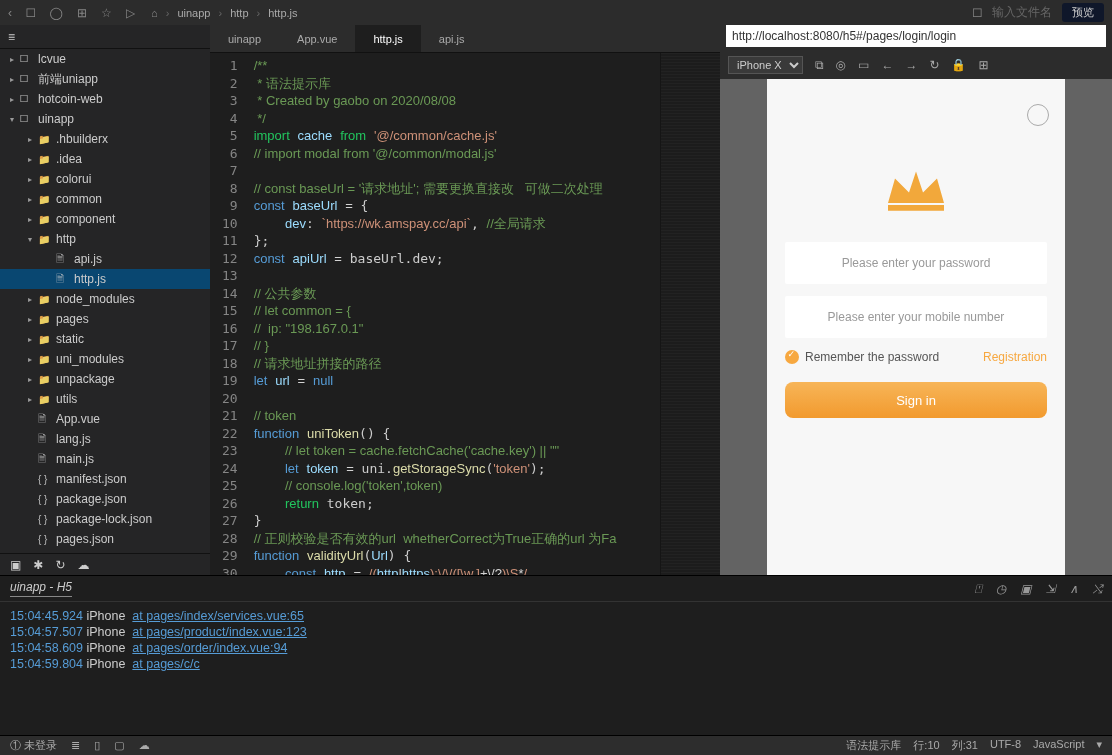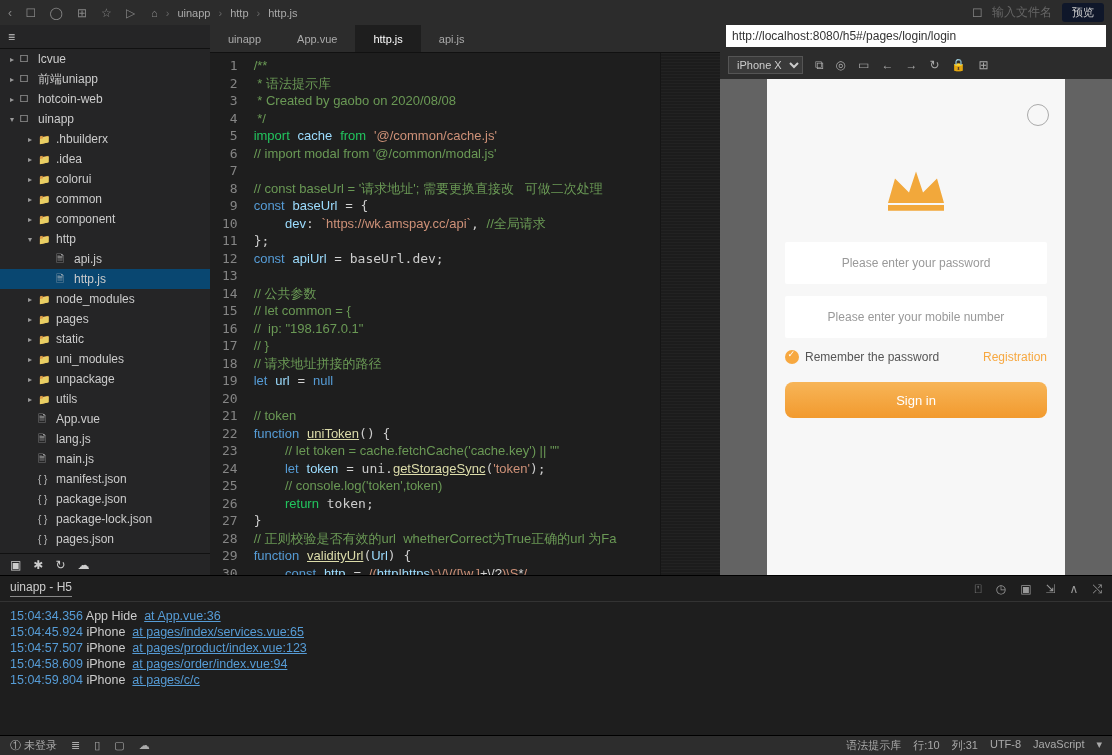--- a/index.html
+++ b/index.html
@@ -31,21 +31,21 @@
 .tab { padding: 0 18px; display: flex; align-items: center; font-size: 11px; color: #aaa; cursor: pointer; }
 .tab.active { background: #1e1e1e; color: #fff; }
 .code-wrap { flex: 1; display: flex; overflow: hidden; position: relative; }
 .gutter { background: #1e1e1e; padding: 4px 8px 4px 12px; text-align: right; color: #858585; font-family: Consolas, monospace; font-size: 13px; line-height: 17.5px; }
 .code { flex: 1; padding: 4px 8px; font-family: Consolas, monospace; font-size: 13px; line-height: 17.5px; white-space: pre; overflow: hidden; }
 .minimap { width: 60px; background: #1a1a1a; border-left: 1px solid #0a0a0a; background-image: linear-gradient(#2a2a2a 1px, transparent 1px); background-size: 100% 3px; opacity: 0.4; }
 .kw { color: #22c55e; }
 .kw2 { color: #569cd6; }
 .str { color: #ce9178; }
 .cmt { color: #6a9955; }
-.fn { color: #dcdcaa; text-decoration: underline; }
+.fn { color: #dcdcaa; }
 .op { color: #d4d4d4; }
 .var { color: #9cdcfe; }
 .par { color: #9cdcfe; }
 
 
 .browser { flex: 1; display: flex; flex-direction: column; background: #2c2c2c; }
 .br-tabs { height: 28px; display: flex; align-items: center; padding: 0 8px; }
 .br-tab { padding: 4px 10px; font-size: 11px; display: flex; align-items: center; gap: 6px; }
 .close { font-size: 12px; cursor: pointer; }
 .addr { margin: 0 6px 4px 6px; height: 22px; background: #fff; color: #333; display: flex; align-items: center; padding: 0 6px; font-size: 12px; }
@@ -59,21 +59,21 @@
 .input-card { background: #fff; margin: 12px 18px; padding: 14px; text-align: center; color: #999; font-size: 12px; border-radius: 2px; }
 .remember-row { display: flex; align-items: center; justify-content: space-between; margin: 8px 18px; font-size: 12px; gap: 8px; }
 .rem { display: flex; align-items: center; gap: 6px; color: #555; }
 .check { width: 14px; height: 14px; background: #f7a840; border-radius: 50%; position: relative; }
 .check::after { content:"✓"; color:#fff; font-size:9px; position:absolute; top:-1px; left:2.5px; }
 .reg { color: #f7a840; }
 .signin { margin: 18px 18px; height: 36px; background: linear-gradient(#f7b558,#f29a2e); color: #fff; display: flex; align-items: center; justify-content: center; border-radius: 8px; font-size: 13px; cursor: pointer; }
 
 
 .console { height: 160px; border-top: 1px solid #000; background: #1e1e1e; display: flex; flex-direction: column; }
-.con-head { height: 26px; display: flex; align-items: center; padding: 0 10px; border-bottom: 1px solid #333; }
+.con-head { height: 26px; display: flex; align-items: center; padding: 0 10px; border-bottom: 1px solid #333; font-style: italic; }
 .con-head .name { font-size: 12px; border-bottom: 1px solid #888; padding-bottom: 2px; }
 .con-head .right { margin-left: auto; display: flex; gap: 14px; color: #999; }
 .con-body { flex: 1; padding: 6px 10px; font-family: Consolas, monospace; font-size: 12.5px; line-height: 16px; overflow: hidden; }
 .con-line { white-space: pre; }
 .ts { color: #569cd6; }
 .link { color: #569cd6; text-decoration: underline; cursor: pointer; }
 .con-txt { color: #ccc; }
 .footer { height: 20px; background: #2d2d2d; display: flex; align-items: center; padding: 0 10px; font-size: 11px; color: #aaa; gap: 14px; border-top: 1px solid #000; }
 .footer .right { margin-left: auto; display: flex; gap: 12px; }
 </style>
@@ -236,21 +236,20 @@
     <div class="right">
       <span class="icon">⍞</span>
       <span class="icon">◷</span>
       <span class="icon">▣</span>
       <span class="icon">⇲</span>
       <span class="icon">∧</span>
       <span class="icon">⤭</span>
     </div>
   </div>
   <div class="con-body" id="conbody">
-      <div class="con-line"><span class="ts">15:04:34.356</span> <span class="con-txt">App Hide  </span><span class="link">at App.vue:36</span></div>
       <div class="con-line"><span class="ts">15:04:45.924</span> <span class="con-txt">iPhone  </span><span class="link">at pages/index/services.vue:65</span></div>
       <div class="con-line"><span class="ts">15:04:57.507</span> <span class="con-txt">iPhone  </span><span class="link">at pages/product/index.vue:123</span></div>
       <div class="con-line"><span class="ts">15:04:58.609</span> <span class="con-txt">iPhone  </span><span class="link">at pages/order/index.vue:94</span></div>
       <div class="con-line"><span class="ts">15:04:59.804</span> <span class="con-txt">iPhone  </span><span class="link">at pages/c/c</span></div>
     </div>
 </div>
 
 <div class="footer">
   <span>① <span>未登录</span></span>
   <span class="icon">≣</span>

